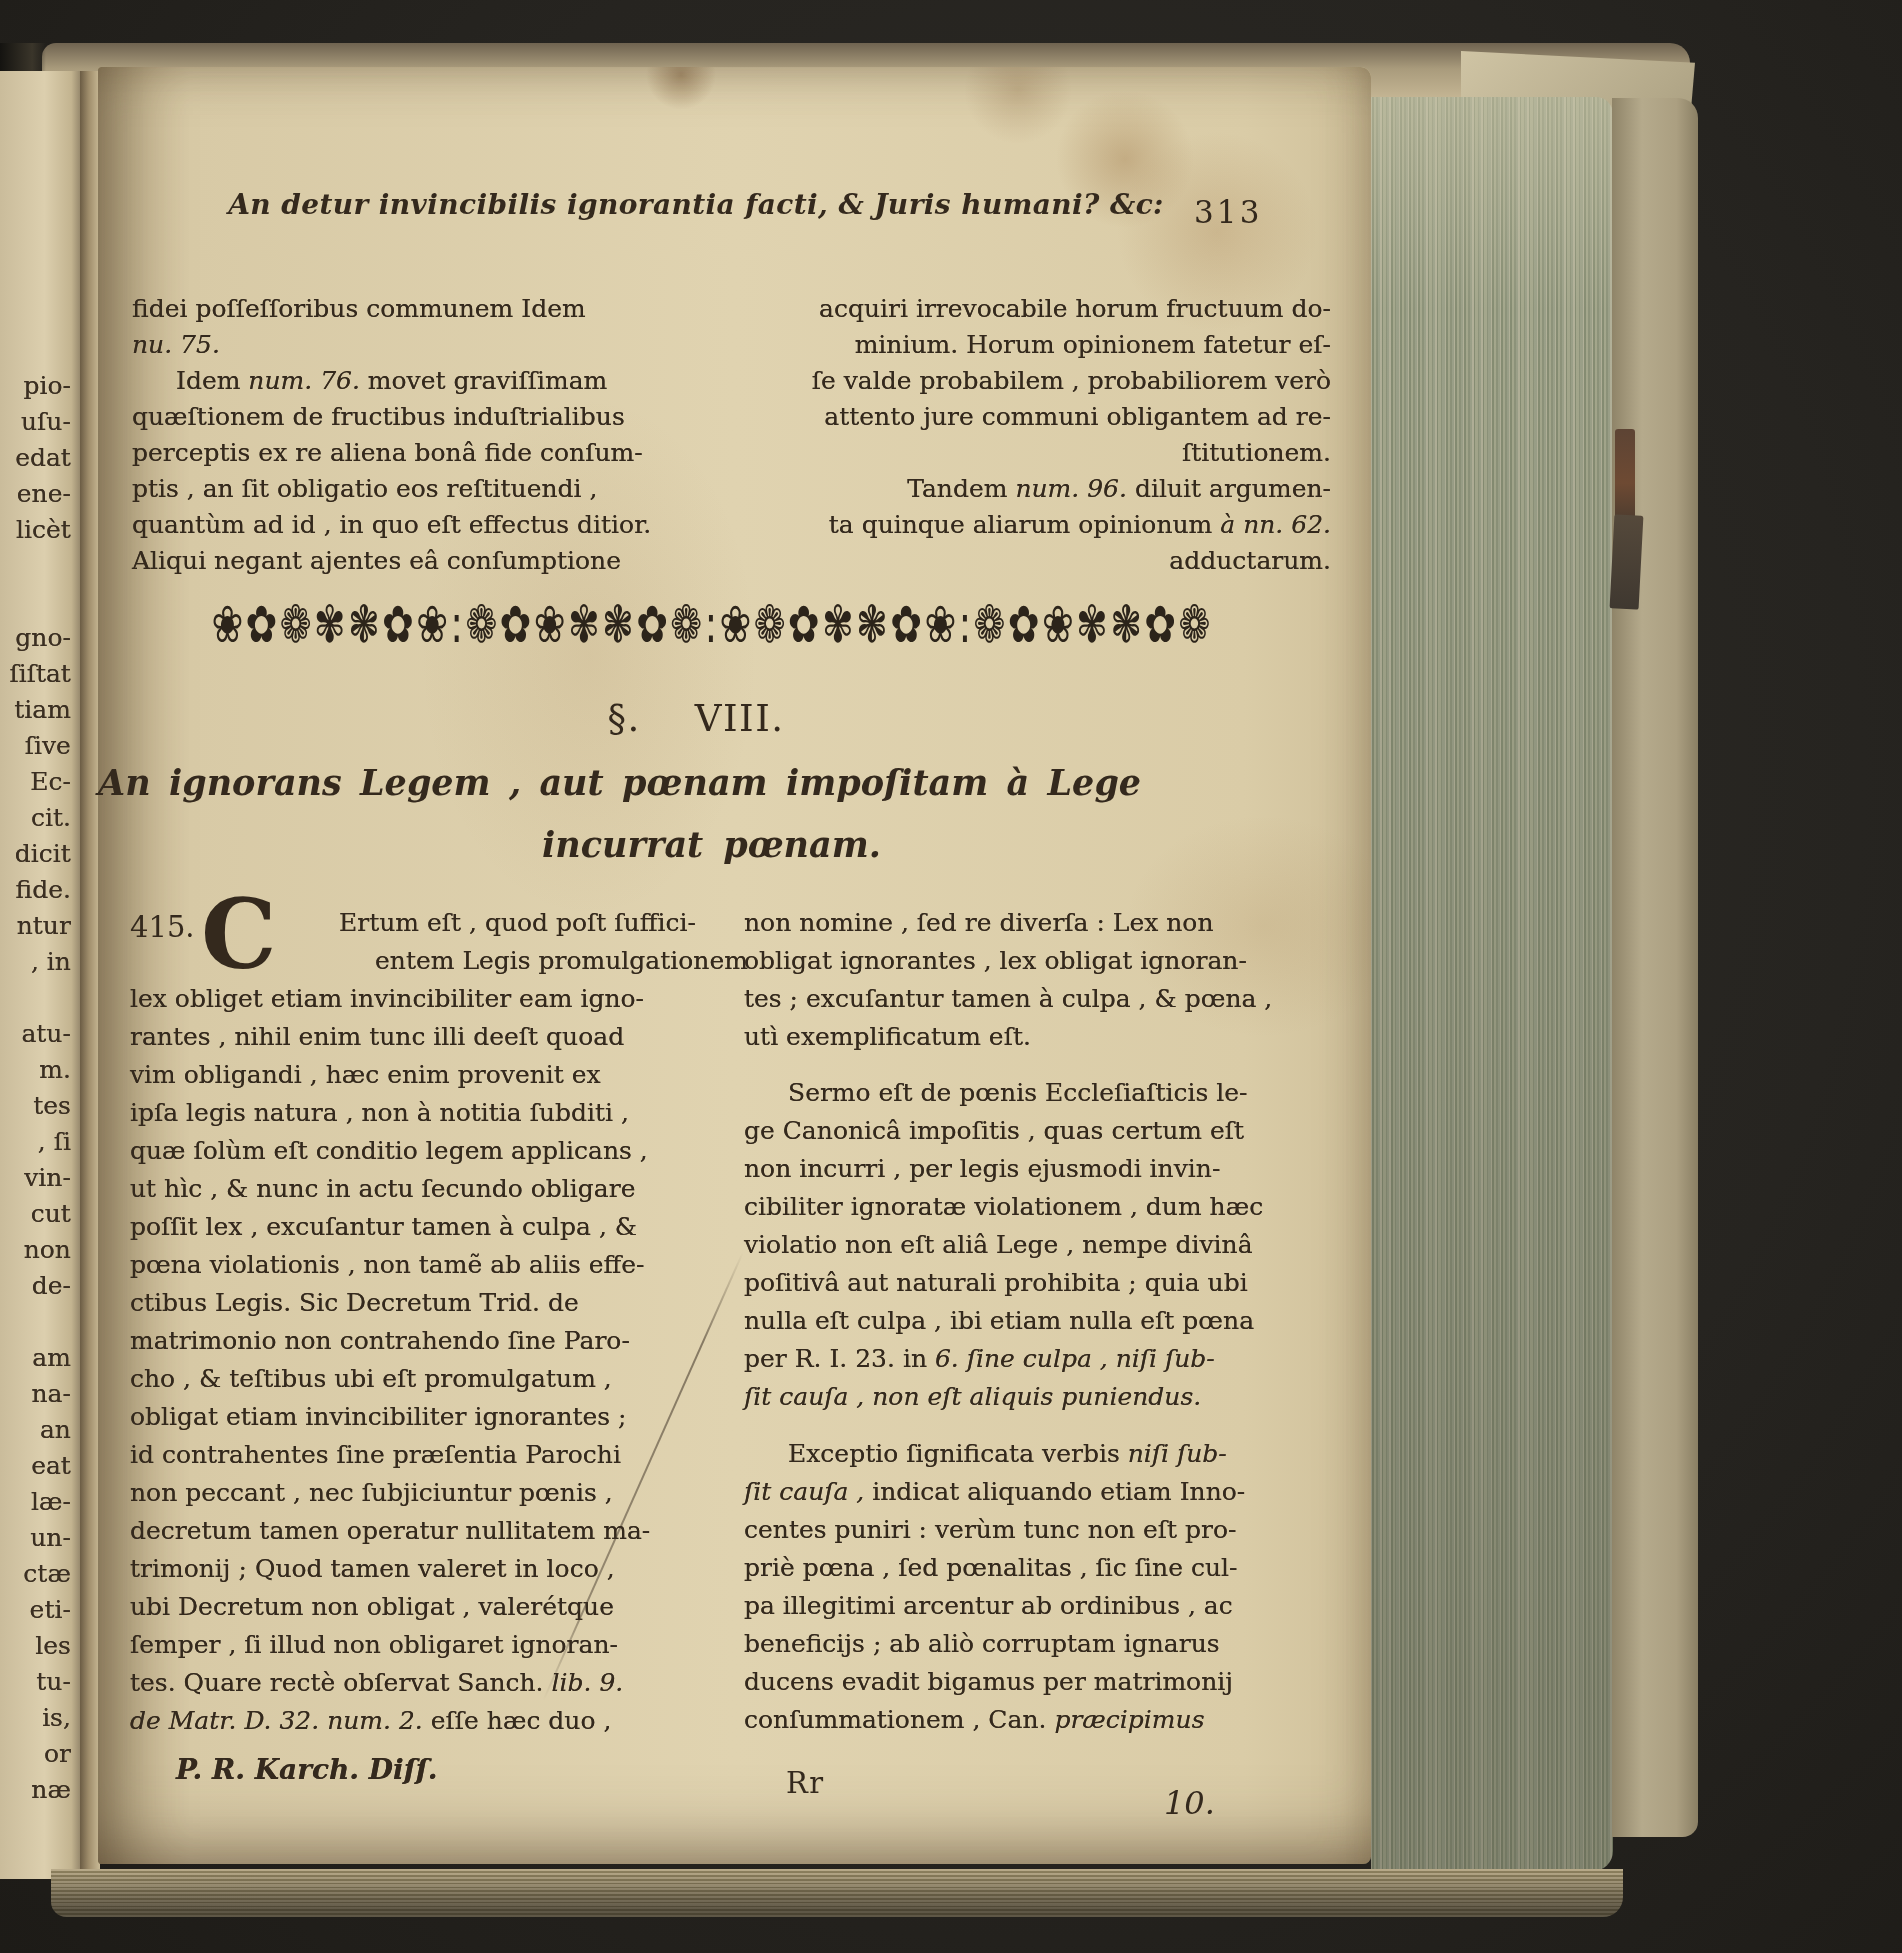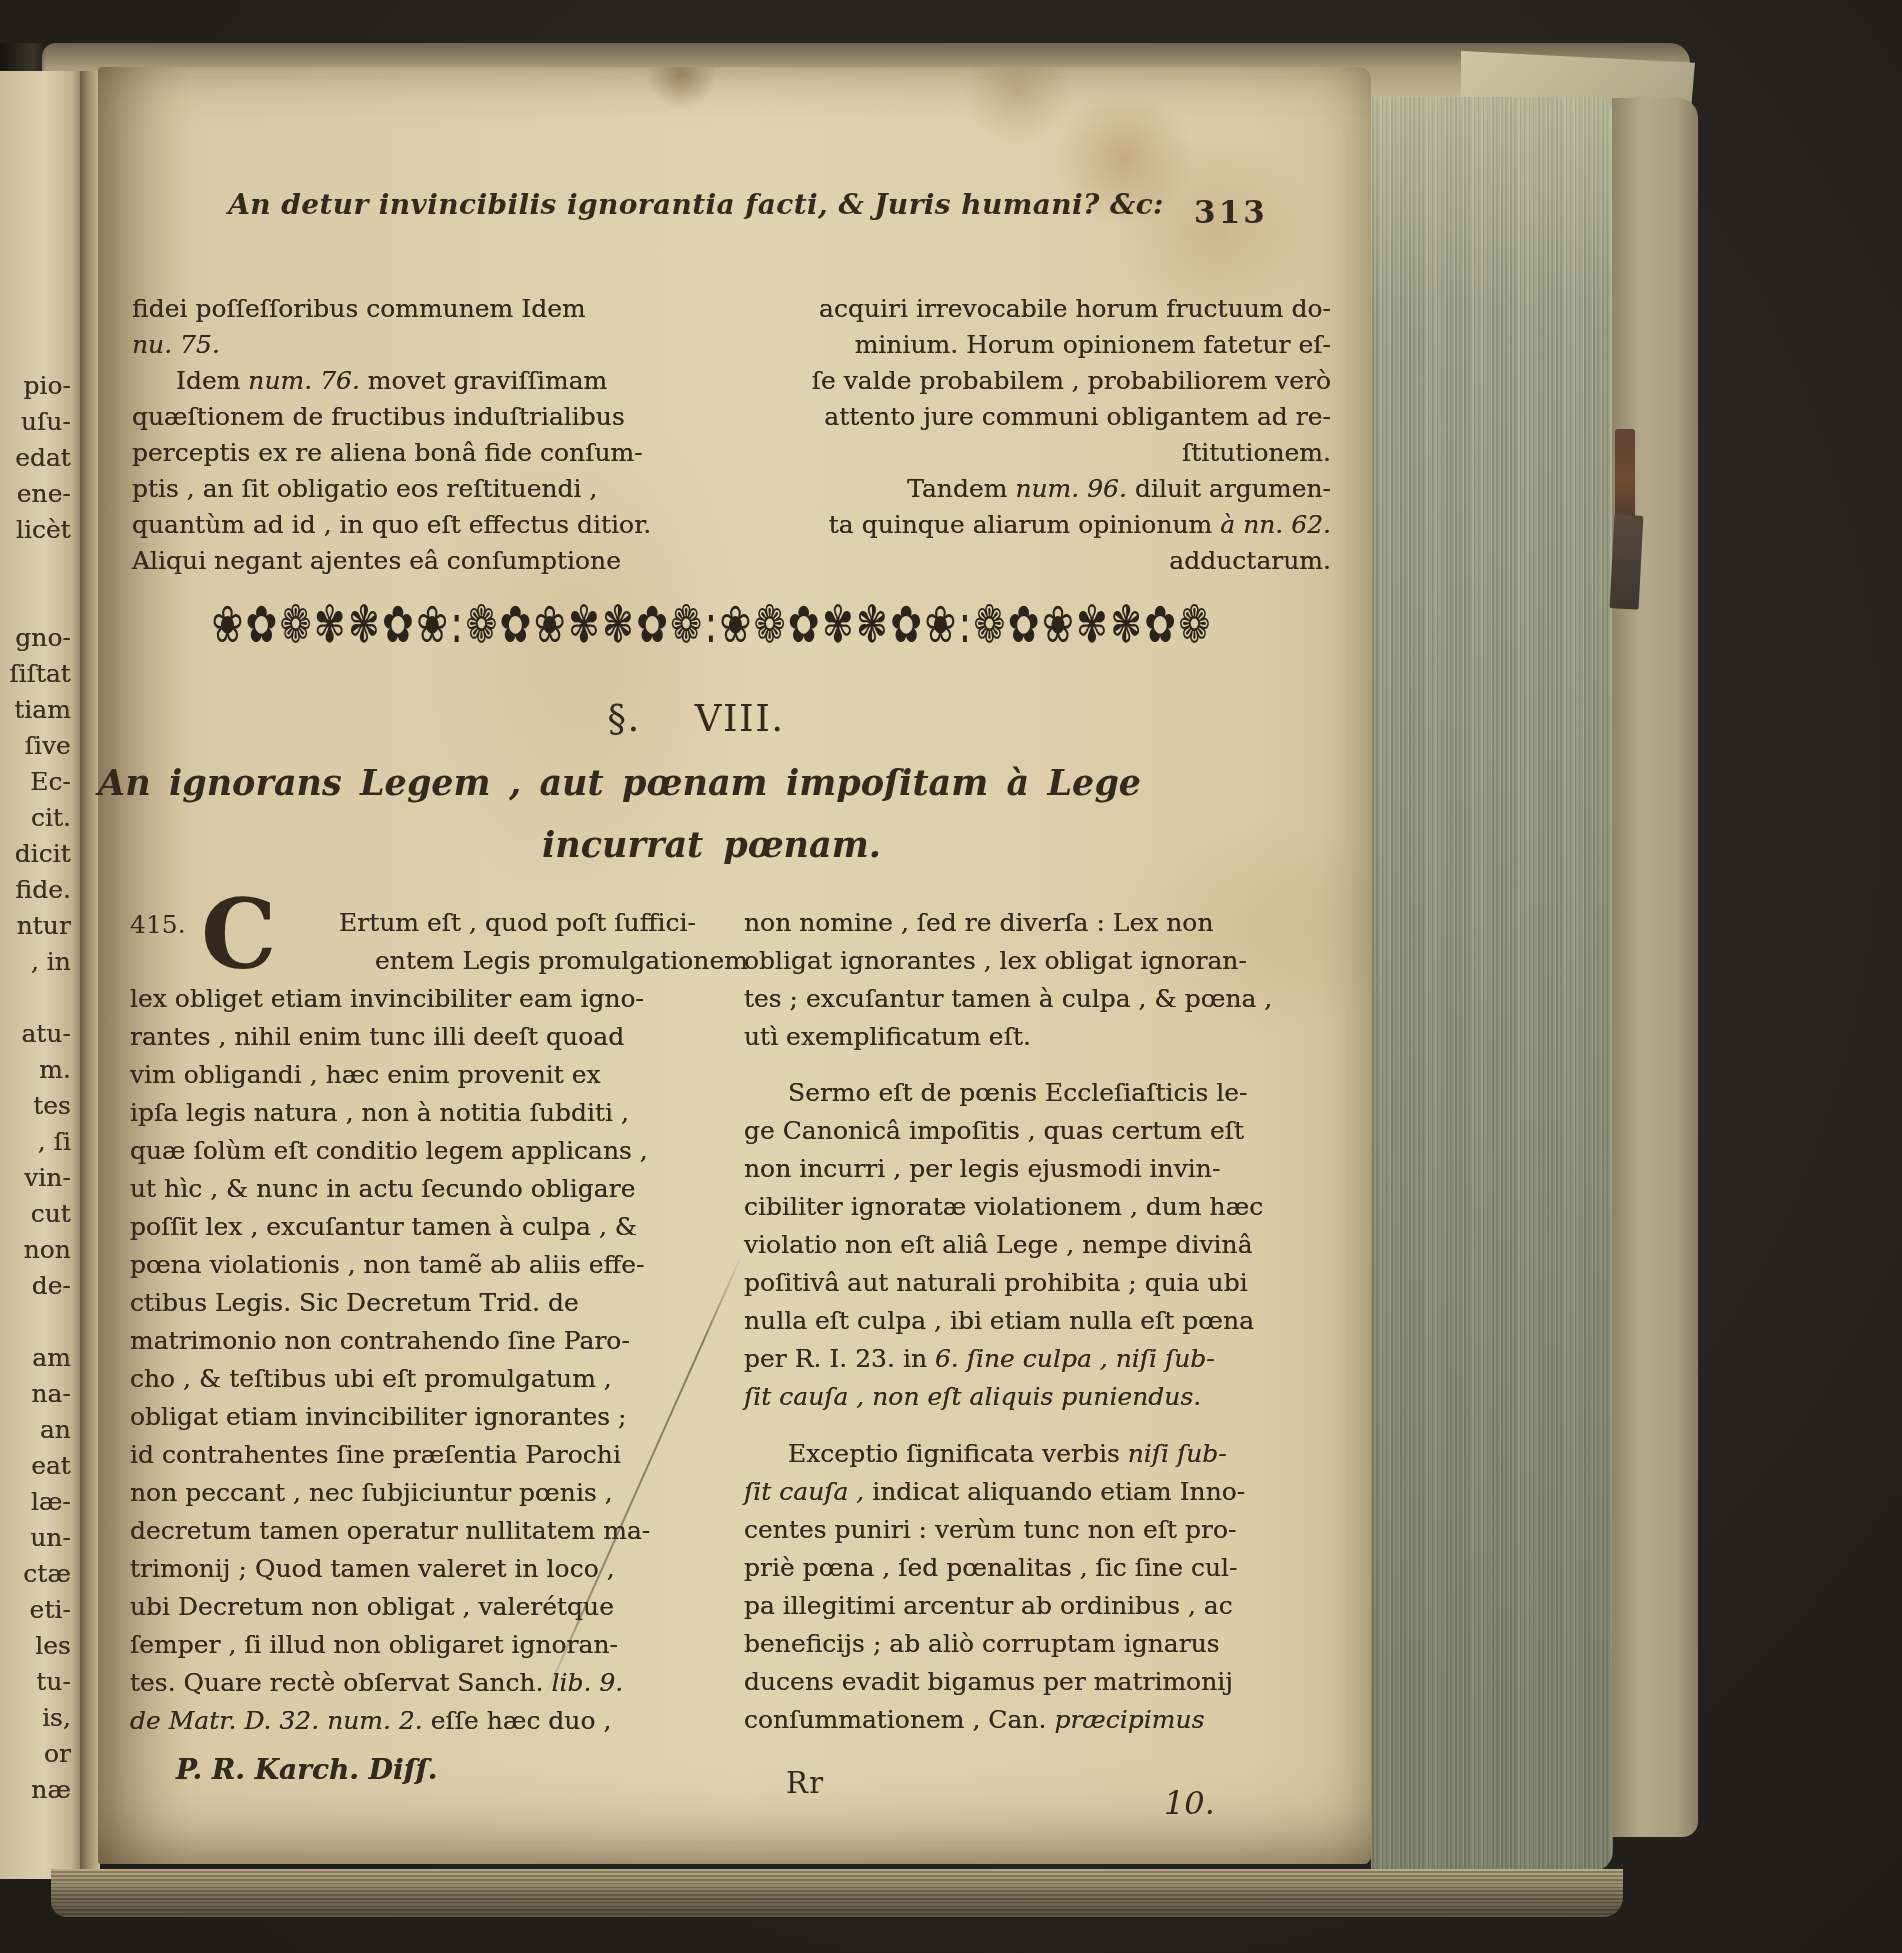--- a/index.html
+++ b/index.html
@@ -54,21 +54,21 @@
   .scratch{position:absolute;left:644px;top:1185px;width:1.5px;height:491px;
     background:linear-gradient(180deg,transparent,rgba(60,48,36,.55) 20%,rgba(60,48,36,.45) 80%,transparent);
     transform:rotate(24deg);transform-origin:top;}
   
   .frag-col{position:absolute;left:0;top:297px;width:74px;text-align:right;}
   .frag-col .tline{height:36px;line-height:36px;font-size:24px;white-space:nowrap;padding-right:3.1px;color:#3b2f22;}
   
   .page .abs{position:absolute;}
   .running-head{left:0;top:121px;width:1196px;text-align:center;font-style:italic;
     font-size:28px;font-weight:bold;letter-spacing:0.4px;white-space:nowrap;}
-  .pagenum{left:1096px;top:127px;font-size:31px;font-weight:bold;letter-spacing:3.1px;}
+  .pagenum{left:1096px;top:127px;font-size:31px;font-weight:normal;letter-spacing:3.1px;}
   .colblock .tline{height:36px;line-height:36px;font-size:25px;white-space:nowrap;
     text-shadow:0 0 0.5px rgba(52,41,29,.8);}
   .body .tline{height:38px;line-height:38px;}
   .tline .it{font-style:italic;}
   .tline.ind{padding-left:44px;}
   .tline.gaptop{margin-top:18.4px;}
   .tline.pl1{padding-left:209px;}
   .tline.pl2{padding-left:245px;}
   .tline.script{font-weight:bold;font-style:italic;font-size:28px;padding-left:46px;margin-top:10.7px;}
   .ltop{left:34px;top:224px;width:584px;}
@@ -77,21 +77,21 @@
     font-family:"DejaVu Sans", sans-serif;font-size:38px;line-height:80px;letter-spacing:2.3px;
     color:#2c241a;transform:scaleY(1.35);transform-origin:center;white-space:nowrap;}
   .secmark{left:0;top:630px;width:1196px;text-align:center;font-size:37px;letter-spacing:1.5px;}
   .secmark .gap{display:inline-block;width:54px;}
   .title1{left:0;top:695px;width:1227px;text-align:left;font-style:italic;font-weight:bold;
     font-size:35px;word-spacing:6.1px;white-space:nowrap;}
   .title2{left:0;top:757px;width:1227px;text-align:center;font-style:italic;font-weight:bold;
     font-size:35px;word-spacing:7.7px;}
   .body-left{left:32px;top:837px;width:584px;}
   .body-right{left:646px;top:837px;width:590px;}
-  .mnum{position:absolute;left:0;top:6.1px;font-size:25px;}
+  .mnum{position:absolute;left:0;top:6.1px;font-size:29px;}
   .dcap{position:absolute;left:71px;top:-7.7px;font-size:95px;line-height:77px;font-weight:bold;}
   .sig{left:688px;top:1699px;font-size:29px;letter-spacing:1.5px;}
   .catch{left:1066px;top:1717px;font-size:32px;font-style:italic;}
 </style>
 </head>
 <body>
 
 <div class="top-edge"></div>
 <div class="spine-shadow"></div>
 <div class="corner-curl"></div>

